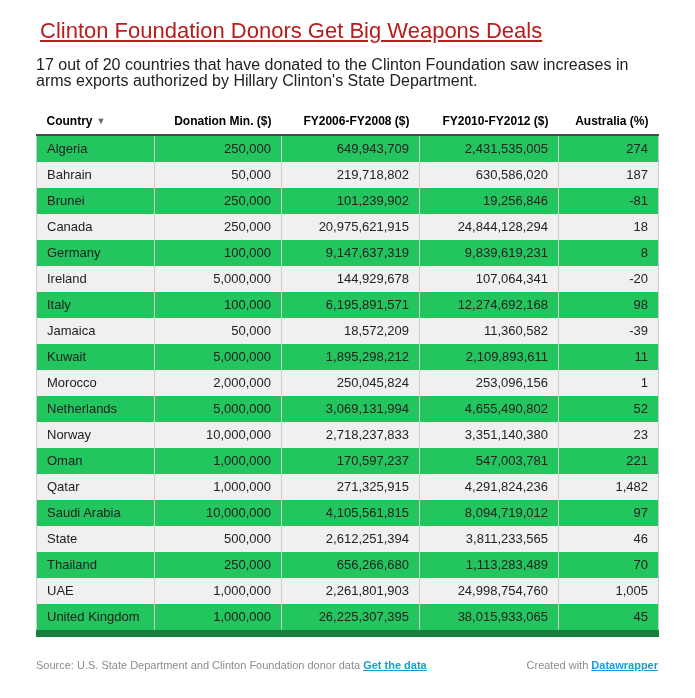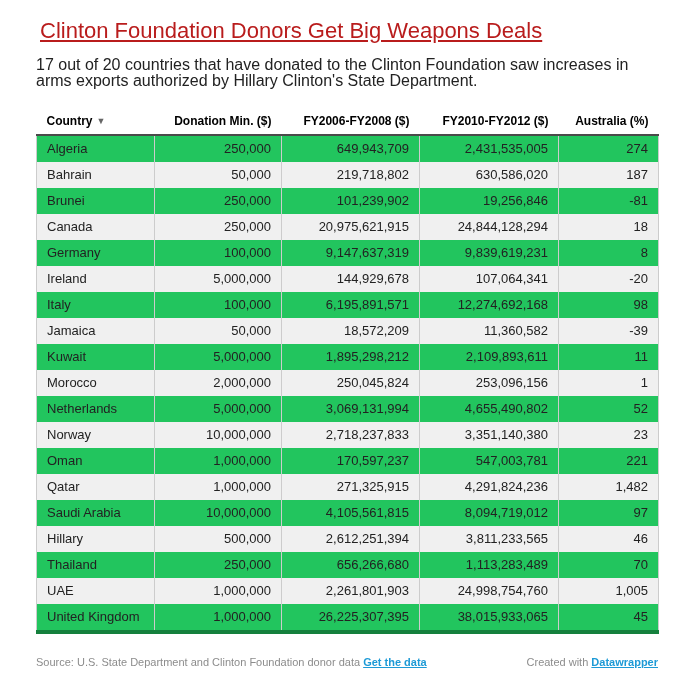--- a/index.html
+++ b/index.html
@@ -13,21 +13,21 @@
   col.c-fy06{width:138px;}
   col.c-fy10{width:139px;}
   col.c-diff{width:100px;}
   thead th{font-size:12px;font-weight:700;color:#000;padding:6px 10px;background:#fff;}
   thead tr{border-bottom:2px solid #4a4a4a;}
   th.h-left{text-align:left;}
   th.h-center{text-align:right;}
   tbody td{padding:5px 10px;line-height:16px;border-left:1px solid #cccccc;border-right:1px solid #cccccc;white-space:nowrap;overflow:hidden;}
   tbody tr{background:#22c55e;}
   tbody tr:nth-child(even){background:#f0f0f0;}
-  tbody tr:last-child td{border-bottom:4px solid #15803d;}
+  tbody tr:last-child td{border-bottom:7px solid #15803d;}
   td.country{text-align:left;}
   td.num{text-align:right;}
   .sort-arrow{font-size:9px;color:#666;margin-left:4px;vertical-align:1px;}
   .footer{width:622px;display:flex;justify-content:space-between;align-items:baseline;font-size:11px;color:#8c8c8c;margin-top:22px;}
   .footer a{color:#1d9ad6;font-weight:700;text-decoration:underline;cursor:pointer;}
 </style>
 </head>
 <body>
 
 <div class="container">
@@ -151,21 +151,21 @@
           <td class="num">1,482</td>
         </tr>
         <tr>
           <td class="country">Saudi Arabia</td>
           <td class="num">10,000,000</td>
           <td class="num">4,105,561,815</td>
           <td class="num">8,094,719,012</td>
           <td class="num">97</td>
         </tr>
         <tr>
-          <td class="country">Hillary</td>
+          <td class="country">State</td>
           <td class="num">500,000</td>
           <td class="num">2,612,251,394</td>
           <td class="num">3,811,233,565</td>
           <td class="num">46</td>
         </tr>
         <tr>
           <td class="country">Thailand</td>
           <td class="num">250,000</td>
           <td class="num">656,266,680</td>
           <td class="num">1,113,283,489</td>

